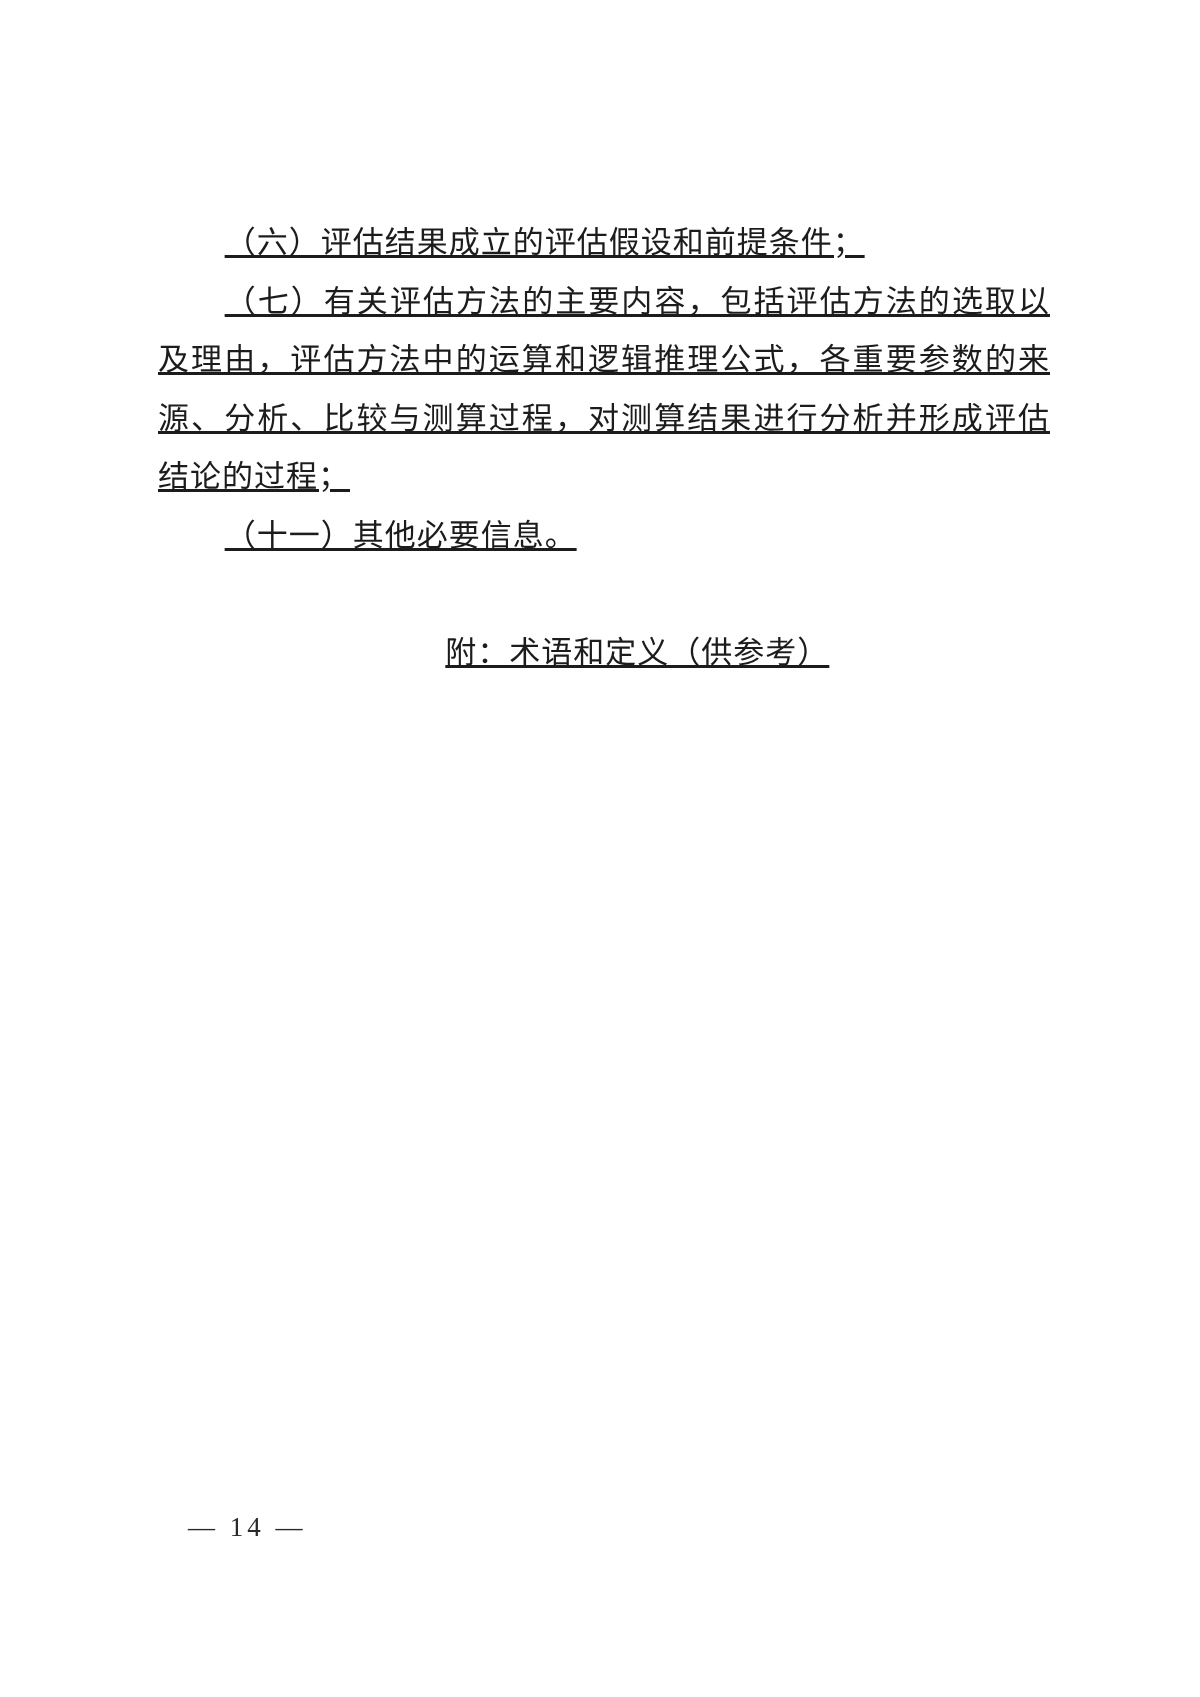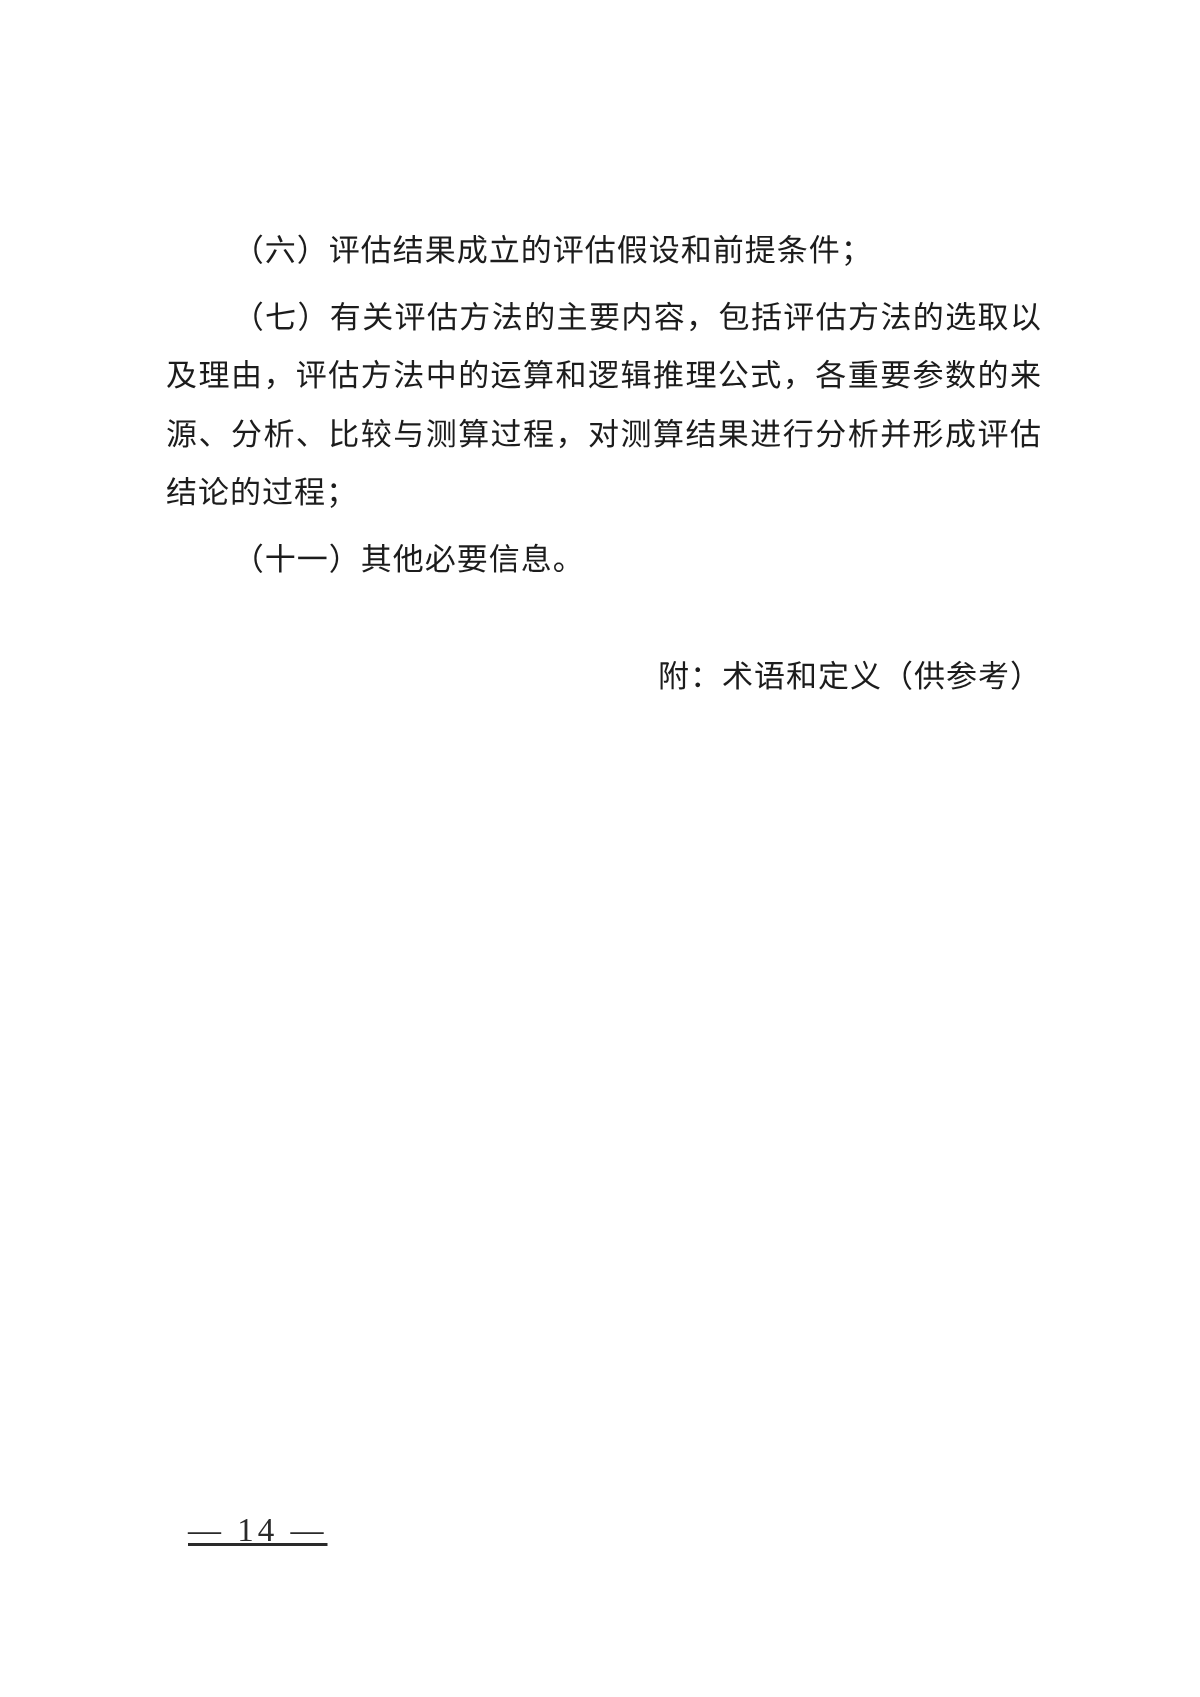--- a/index.html
+++ b/index.html
@@ -21,37 +21,37 @@
     left: 158px;
     right: 150px;
     top: 214px;
     font-size: 31px;
     line-height: 58.5px;
     color: #1c1c1c;
     text-align: justify;
     letter-spacing: 1px;
   }
   .content p {
-    margin: 8px;
+    margin: 0;
     padding: 0;
     text-indent: 2.15em;
+    text-decoration: underline;
   }
   .content p.attachment {
     margin-top: 58.5px;
-    text-align: right;
+    text-align: center;
   }
   .page-number {
     position: absolute;
     left: 188px;
     top: 1512px;
-    font-size: 33px;
+    font-size: 27px;
     color: #2a2a2a;
     letter-spacing: 4px;
     white-space: nowrap;
-    text-decoration: underline;
   }
 </style>
 </head>
 <body>
 
 <div class="page">
   <div class="content">
     <p>（六）评估结果成立的评估假设和前提条件；</p>
     <p>（七）有关评估方法的主要内容，包括评估方法的选取以及理由，评估方法中的运算和逻辑推理公式，各重要参数的来源、分析、比较与测算过程，对测算结果进行分析并形成评估结论的过程；</p>
     <p>（十一）其他必要信息。</p>

